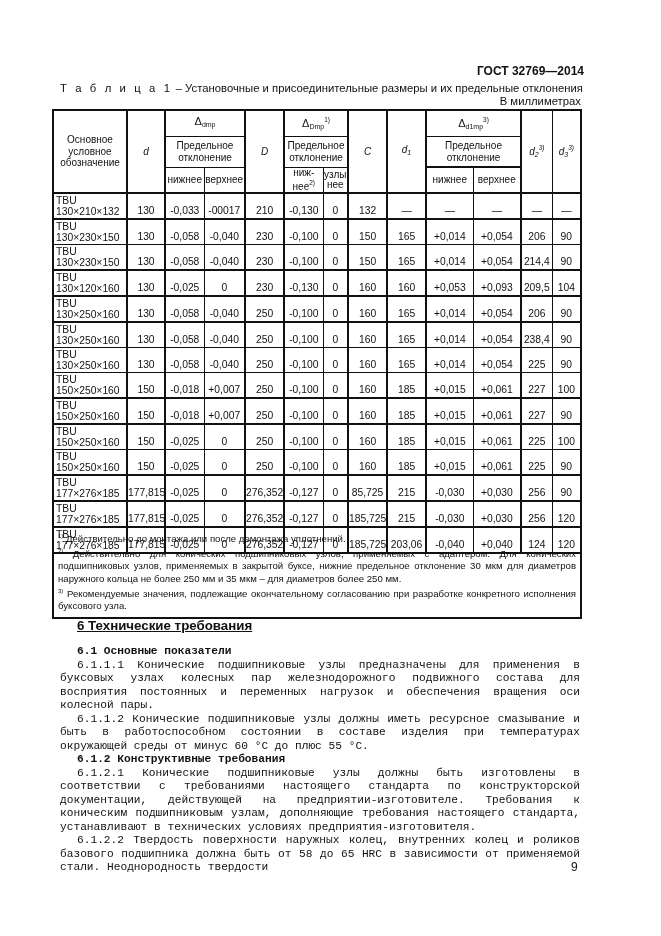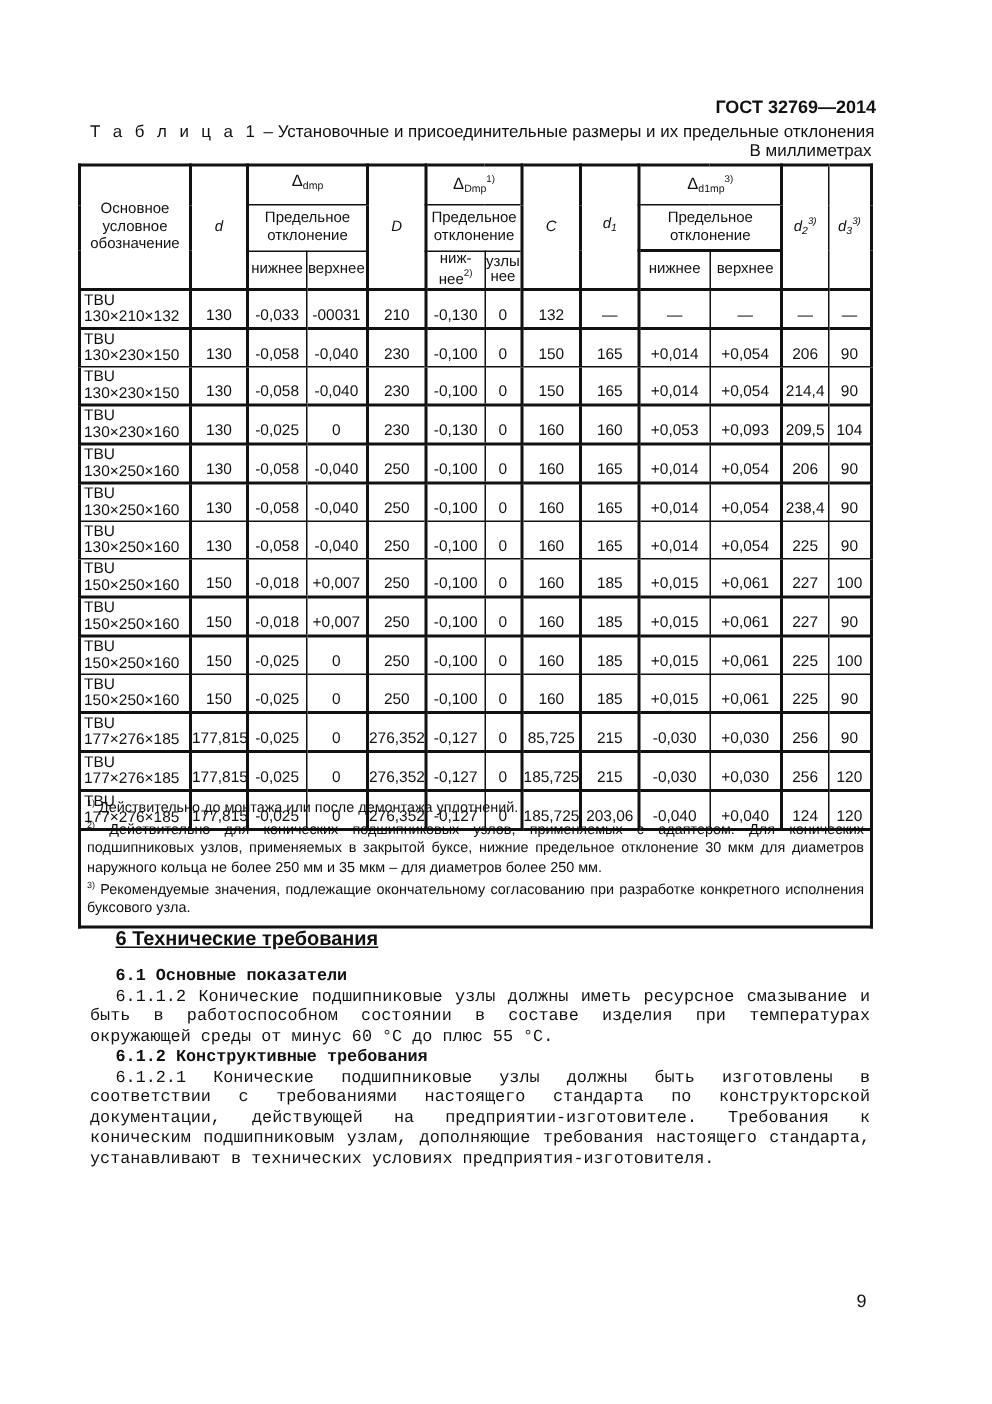--- a/index.html
+++ b/index.html
@@ -92,21 +92,21 @@
     </tr>
   </thead>
   <tbody id="tbody">
       <tr>
         <td class="name thick-l thick-r thick-b">
           <div>TBU</div>
           <div>130×210×132</div>
         </td>
         <td class="thick-r thick-b">130</td>
         <td class="thick-b">-0,033</td>
-        <td class="thick-r thick-b">-00031</td>
+        <td class="thick-r thick-b">-00017</td>
         <td class="thick-r thick-b">210</td>
         <td class="thick-b">-0,130</td>
         <td class="thick-r thick-b">0</td>
         <td class="thick-r thick-b">132</td>
         <td class="thick-r thick-b">—</td>
         <td class="thick-b">—</td>
         <td class="thick-r thick-b">—</td>
         <td class="thick-b">—</td>
         <td class="thick-r thick-b">—</td>
       </tr>
@@ -142,21 +142,21 @@
         <td class="thick-r thick-b">150</td>
         <td class="thick-r thick-b">165</td>
         <td class="thick-b">+0,014</td>
         <td class="thick-r thick-b">+0,054</td>
         <td class="thick-b">214,4</td>
         <td class="thick-r thick-b">90</td>
       </tr>
       <tr>
         <td class="name thick-l thick-r thick-b">
           <div>TBU</div>
-          <div>130×230×160</div>
+          <div>130×120×160</div>
         </td>
         <td class="thick-r thick-b">130</td>
         <td class="thick-b">-0,025</td>
         <td class="thick-r thick-b">0</td>
         <td class="thick-r thick-b">230</td>
         <td class="thick-b">-0,130</td>
         <td class="thick-r thick-b">0</td>
         <td class="thick-r thick-b">160</td>
         <td class="thick-r thick-b">160</td>
         <td class="thick-b">+0,053</td>
@@ -349,18 +349,20 @@
 
 <div class="notes">
   <p><sup>1)</sup><span> Действительно до монтажа или после демонтажа уплотнений.</span></p>
   <p><sup>2)</sup><span> Действительно для конических подшипниковых узлов, применяемых с адаптером. Для конических подшипниковых узлов, применяемых в закрытой буксе, нижние предельное отклонение 30 мкм для диаметров наружного кольца не более 250 мм и 35 мкм – для диаметров более 250 мм.</span></p>
   <p><sup>3)</sup><span> Рекомендуемые значения, подлежащие окончательному согласованию при разработке конкретного исполнения буксового узла.</span></p>
 </div>
 
 <div class="h1">6 Технические требования</div>
 <div class="body">
   <p class="h">6.1 Основные показатели</p>
+  <p>6.1.1.1 Конические подшипниковые узлы предназначены для применения в буксовых узлах колесных пар железнодорожного подвижного состава для восприятия постоянных и переменных нагрузок и обеспечения вращения оси колесной пары.</p>
   <p>6.1.1.2 Конические подшипниковые узлы должны иметь ресурсное смазывание и быть в работоспособном состоянии в составе изделия при температурах окружающей среды от минус 60 °С до плюс 55 °С.</p>
   <p class="h">6.1.2 Конструктивные требования</p>
   <p>6.1.2.1 Конические подшипниковые узлы должны быть изготовлены в соответствии с требованиями настоящего стандарта по конструкторской документации, действующей на предприятии-изготовителе. Требования к коническим подшипниковым узлам, дополняющие требования настоящего стандарта, устанавливают в технических условиях предприятия-изготовителя.</p>
+  <p>6.1.2.2 Твердость поверхности наружных колец, внутренних колец и роликов базового подшипника должна быть от 58 до 65 HRC в зависимости от применяемой стали. Неоднородность твердости</p>
 </div>
 
 <div class="pagenum">9</div>
 
 </body></html>

